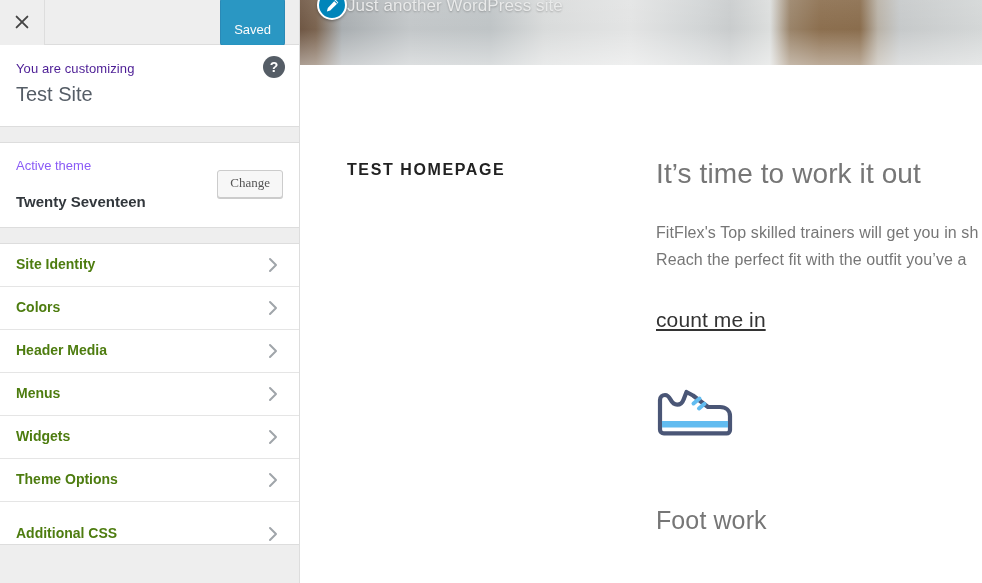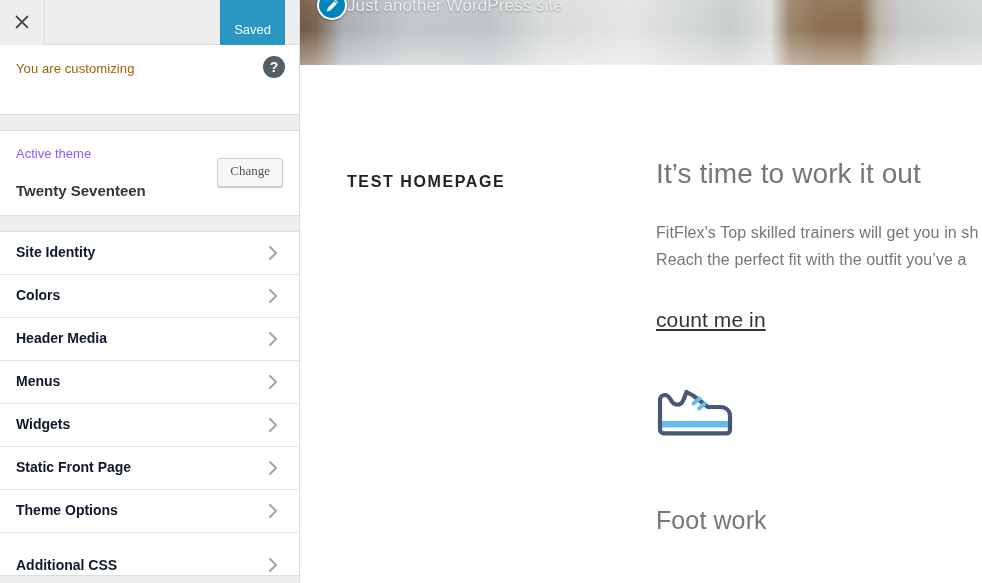--- a/index.html
+++ b/index.html
@@ -72,21 +72,21 @@
   
   .cz-info {
     background: #fff;
     padding: 14px 16px 18px;
     border-bottom: 1px solid #ddd;
     position: relative;
     min-height: 70px;
   }
   .cz-info-label {
     font-size: 13px;
-    color: #a16207;
+    color: #4c1d95;
     line-height: 1.5;
     letter-spacing: .1px;
   }
   .cz-info-title {
     font-size: 20px;
     color: #555d66;
     font-weight: 400;
     line-height: 1.35;
     margin-top: 2px;
     white-space: nowrap;
@@ -166,21 +166,21 @@
     align-items: center;
     border-bottom: 1px solid #e5e5e5;
     cursor: pointer;
     background: #fff;
   }
   .cz-panel-item:last-child { border-bottom: 1px solid #ddd; align-items: flex-end; }
   .cz-panel-title {
     flex: 1 1 auto;
     font-size: 14px;
     font-weight: bold;
-    color: #0f172a;
+    color: #4d7c0f;
     line-height: 1.4;
   }
   .cz-chevron {
     flex: 0 0 auto;
     color: #a0a5aa;
     display: flex;
     align-items: center;
     justify-content: center;
     width: 20px;
     height: 20px;
@@ -256,21 +256,21 @@
   .pv-body {
     position: relative;
     height: 518px;
     background: #fff;
     padding: 0;
   }
 
   .pv-page-title {
     position: absolute;
     left: 47px;
-    top: 108px;
+    top: 96px;
     font-size: 16px;
     font-weight: bold;
     letter-spacing: 1.6px;
     color: #222;
     white-space: nowrap;
   }
 
   .pv-content {
     position: absolute;
     left: 356px;
@@ -329,20 +329,21 @@
         <svg width="14" height="14" viewBox="0 0 14 14" aria-hidden="true">
           <path d="M1.6 1.6 L12.4 12.4 M12.4 1.6 L1.6 12.4" stroke="#444" stroke-width="1.9" stroke-linecap="round"></path>
         </svg>
       </div>
       <div class="cz-header-spacer"></div>
       <button class="cz-save-btn">Saved</button>
     </div>
 
     <div class="cz-info">
       <div class="cz-info-label">You are customizing</div>
+      <div class="cz-info-title">Test Site</div>
       <div class="cz-help">?</div>
     </div>
 
     <div class="cz-band"></div>
 
     <div class="cz-theme">
       <div class="cz-theme-text">
         <div class="cz-theme-label">Active theme</div>
         <div class="cz-theme-name">Twenty Seventeen</div>
       </div>
@@ -391,28 +392,20 @@
 
       <div class="cz-panel-item">
         <span class="cz-panel-title">Widgets</span>
         <span class="cz-chevron">
           <svg width="12" height="16" viewBox="0 0 12 16" aria-hidden="true">
             <path d="M3 2 L9 8 L3 14" fill="none" stroke="#a0a5aa" stroke-width="2" stroke-linecap="round" stroke-linejoin="round"></path>
           </svg>
         </span>
       </div>
 
-      <div class="cz-panel-item">
-        <span class="cz-panel-title">Static Front Page</span>
-        <span class="cz-chevron">
-          <svg width="12" height="16" viewBox="0 0 12 16" aria-hidden="true">
-            <path d="M3 2 L9 8 L3 14" fill="none" stroke="#a0a5aa" stroke-width="2" stroke-linecap="round" stroke-linejoin="round"></path>
-          </svg>
-        </span>
-      </div>
 
       <div class="cz-panel-item">
         <span class="cz-panel-title">Theme Options</span>
         <span class="cz-chevron">
           <svg width="12" height="16" viewBox="0 0 12 16" aria-hidden="true">
             <path d="M3 2 L9 8 L3 14" fill="none" stroke="#a0a5aa" stroke-width="2" stroke-linecap="round" stroke-linejoin="round"></path>
           </svg>
         </span>
       </div>
 

